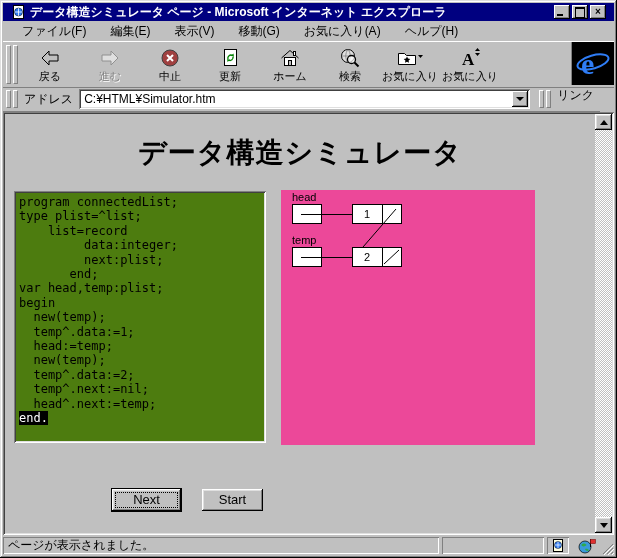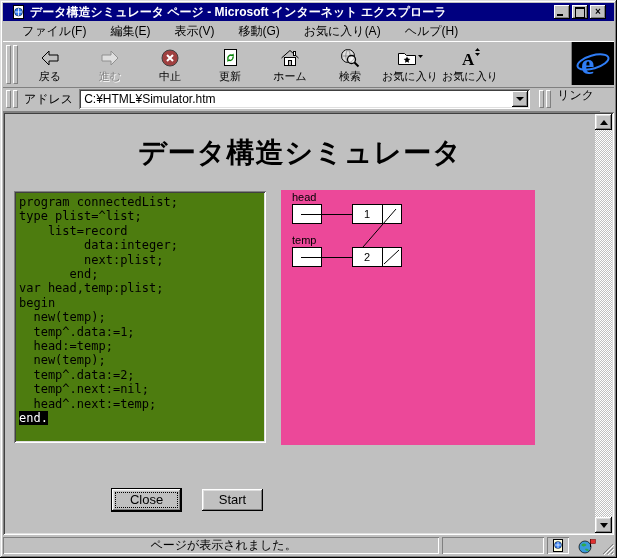--- a/index.html
+++ b/index.html
@@ -140,21 +140,21 @@
     box-shadow:inset -1px -1px 0 #000,inset 1px 1px 0 #fff,
                inset -2px -2px 0 #808080,inset 2px 2px 0 #dfdfdf;
     display:flex;align-items:center;justify-content:center;}
   .sbtn-up{top:0;}
   .sbtn-down{bottom:0;}
   .tri-up-s{width:0;height:0;border-left:4px solid transparent;
     border-right:4px solid transparent;border-bottom:5px solid #000;}
   .tri-down-s{width:0;height:0;border-left:4px solid transparent;
     border-right:4px solid transparent;border-top:5px solid #000;}
   
-  .statusbar{position:absolute;left:3px;right:3px;bottom:3px;height:20px;text-align:center;}
+  .statusbar{position:absolute;left:3px;right:3px;bottom:3px;height:20px;}
   .sb-panel{position:absolute;top:2px;height:17px;
     box-shadow:inset 1px 1px 0 #808080,inset -1px -1px 0 #fff;}
   .sb-msg{left:0;width:436px;font-size:12px;line-height:17px;padding-left:5px;
     box-sizing:border-box;overflow:hidden;white-space:nowrap;}
   .sb-2{left:439px;width:102px;}
   .sb-3{left:544px;width:22px;display:flex;align-items:center;justify-content:center;}
   .sb-globe{position:absolute;left:574px;top:2px;width:20px;height:17px;
     display:flex;align-items:center;justify-content:center;}
   .sb-grip{position:absolute;right:0;bottom:0;width:13px;height:13px;}
   svg{display:block;}
@@ -348,21 +348,21 @@
             <rect x="11.5" y="57.5" width="29" height="19" fill="#fff" stroke="#000"></rect>
             <line x1="20" y1="67" x2="71" y2="67" stroke="#000"></line>
             <rect x="71.5" y="57.5" width="49" height="19" fill="#fff" stroke="#000"></rect>
             <line x1="101.5" y1="57.5" x2="101.5" y2="76.5" stroke="#000"></line>
             <text x="86" y="71" text-anchor="middle">2</text>
             <line x1="103" y1="74" x2="118" y2="60" stroke="#000" shape-rendering="auto"></line>
           </g>
         </svg>
       </div>
 
-      <div class="btn btn-next"><span>Close</span><span class="focusrect"></span></div>
+      <div class="btn btn-next"><span>Next</span><span class="focusrect"></span></div>
       <div class="btn btn-close">Start</div>
     </div>
 
     <div class="vscroll">
       <div class="sbtn sbtn-up">
         <span class="tri-up-s"></span>
       </div>
       <div class="sbtn sbtn-down">
         <span class="tri-down-s"></span>
       </div>

